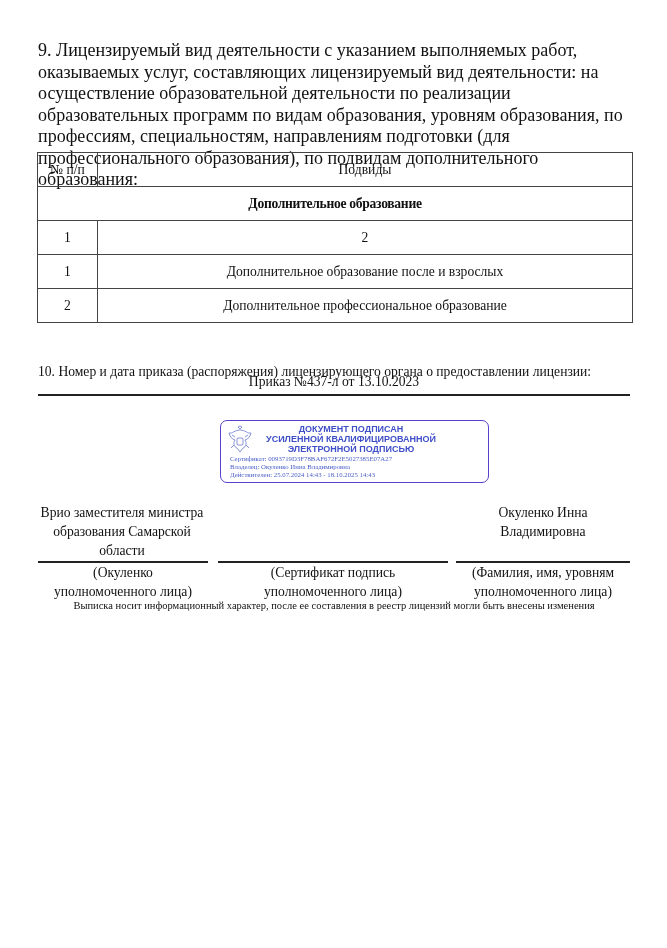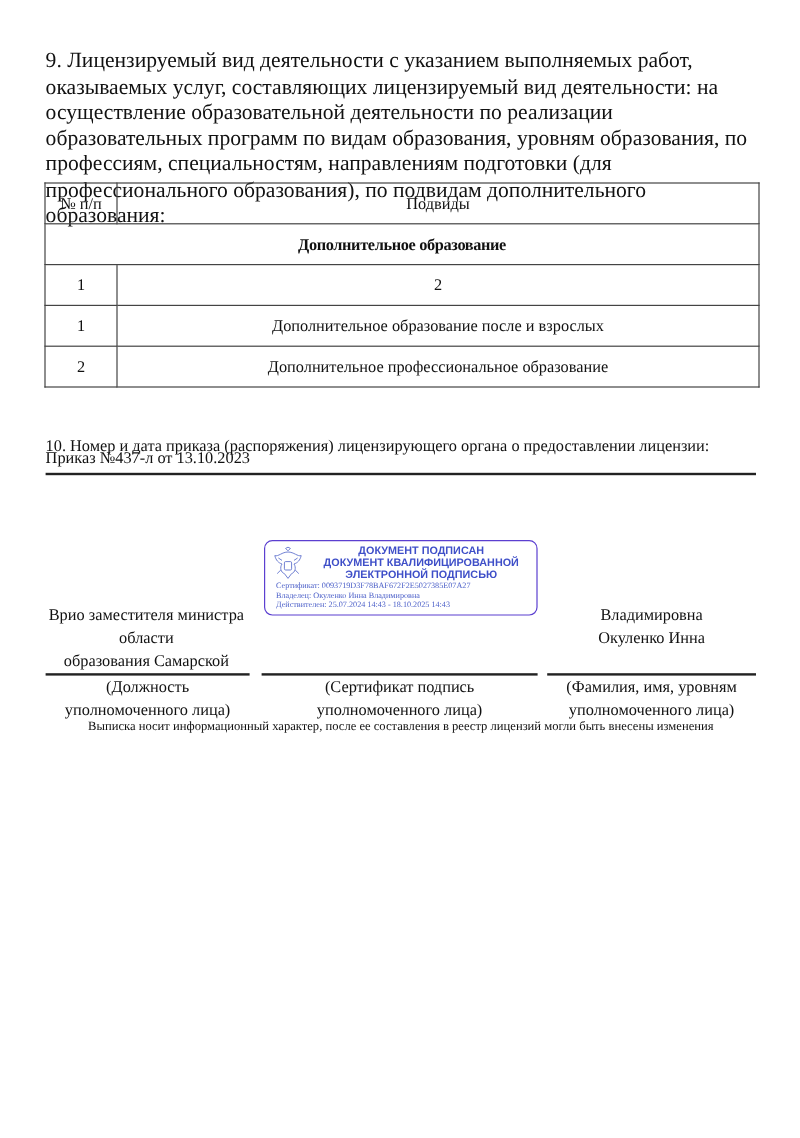--- a/index.html
+++ b/index.html
@@ -4,23 +4,23 @@
 <style>
   html, body { margin:0; padding:0; background:#fff; }
   body { width:667px; height:948px; position:relative; overflow:hidden;
     font-family:"Liberation Serif", serif; color:#111; }
   .para { position:absolute; left:38px; top:40px; width:600px; font-size:18px; line-height:21.5px; }
   table.lic { position:absolute; left:37px; top:152px; width:596px; border-collapse:collapse; font-size:13.6px; }
   table.lic td { border:1px solid #444; height:33px; text-align:center; vertical-align:middle; padding:0; }
   table.lic td.num { width:59px; }
   table.lic td.head { font-weight:bold; letter-spacing:-0.3px; }
   .p10 { position:absolute; left:38px; top:364px; font-size:13.6px; }
-  .order { position:absolute; left:38px; top:374px; width:592px; font-size:13.6px; }
+  .order { position:absolute; left:38px; top:374px; width:592px; text-align:center; font-size:13.6px; }
   .hr { position:absolute; height:1.5px; background:#222; }
-  .stamp { position:absolute; left:220px; top:450px; width:228px; height:63px; border:1.5px solid #5b3fd0; border-radius:7px; box-sizing:border-box; }
+  .stamp { position:absolute; left:220px; top:420px; width:269px; height:63px; border:1.5px solid #5b3fd0; border-radius:7px; box-sizing:border-box; }
   .stamp .emblem { position:absolute; left:5px; top:4px; width:28px; height:30px; }
   .stamp .title { position:absolute; left:34px; top:3px; width:192px; text-align:center; font-family:"Liberation Sans", sans-serif; font-weight:bold; font-size:9px; line-height:10px; color:#3f4fc8; }
   .stamp .det { position:absolute; left:9px; font-size:6.8px; color:#4b5fc8; white-space:nowrap; line-height:8px; }
   .sigtxt { position:absolute; font-size:13.6px; line-height:19px; text-align:center; }
   .note { position:absolute; left:38px; top:600px; width:592px; text-align:center; font-size:10.5px; }
 </style>
 </head>
 <body>
 
 <div class="para">9. Лицензируемый вид деятельности с указанием выполняемых работ, оказываемых услуг, составляющих лицензируемый вид деятельности: на осуществление образовательной деятельности по реализации образовательных программ по видам образования, уровням образования, по профессиям, специальностям, направлениям подготовки (для профессионального образования), по подвидам дополнительного образования:</div>
@@ -57,44 +57,44 @@
   <svg class="emblem" viewBox="0 0 28 30">
     <g fill="none" stroke="#6a7ad0" stroke-width="0.8">
       <path d="M14 4 l-2 -2 l2 -1 l2 1 z"></path>
       <path d="M14 5 C9 5 6 9 3 8 C4 12 6 14 9 15 C7 18 8 22 11 23 L14 27 L17 23 C20 22 21 18 19 15 C22 14 24 12 25 8 C22 9 19 5 14 5 Z"></path>
       <rect x="11" y="13" width="6" height="7" rx="1"></rect>
       <path d="M6 10 l3 2 M22 10 l-3 2 M8 20 l-3 3 M20 20 l3 3"></path>
     </g>
   </svg>
   <div class="title">
     <div>ДОКУМЕНТ ПОДПИСАН</div>
-    <div>ДОКУМЕНТ КВАЛИФИЦИРОВАННОЙ</div>
+    <div>УСИЛЕННОЙ КВАЛИФИЦИРОВАННОЙ</div>
     <div>ЭЛЕКТРОННОЙ ПОДПИСЬЮ</div>
   </div>
   <div class="det" style="top:34px;">Сертификат: 0093719D3F78BAF672F2E5027385E07A27</div>
   <div class="det" style="top:42px;">Владелец: Окуленко Инна Владимировна</div>
   <div class="det" style="top:50px;">Действителен: 25.07.2024 14:43 - 18.10.2025 14:43</div>
 </div>
 
 <div class="sigtxt" style="left:30px; top:503px; width:184px;">
   <div>Врио заместителя министра</div>
+  <div>образования Самарской</div>
   <div>области</div>
-  <div>образования Самарской</div>
 </div>
 <div class="sigtxt" style="left:456px; top:503px; width:174px;">
+  <div>Окуленко Инна</div>
   <div>Владимировна</div>
-  <div>Окуленко Инна</div>
 </div>
 
 <div class="hr" style="left:38px; top:561px; width:170px;"></div>
 <div class="hr" style="left:218px; top:561px; width:230px;"></div>
 <div class="hr" style="left:456px; top:561px; width:174px;"></div>
 
 <div class="sigtxt" style="left:30px; top:563px; width:186px;">
-  <div>(Должность</div>
+  <div>(Окуленко</div>
   <div>уполномоченного лица)</div>
 </div>
 <div class="sigtxt" style="left:218px; top:563px; width:230px;">
   <div>(Сертификат подпись</div>
   <div>уполномоченного лица)</div>
 </div>
 <div class="sigtxt" style="left:456px; top:563px; width:174px;">
   <div>(Фамилия, имя, уровням</div>
   <div>уполномоченного лица)</div>
 </div>

